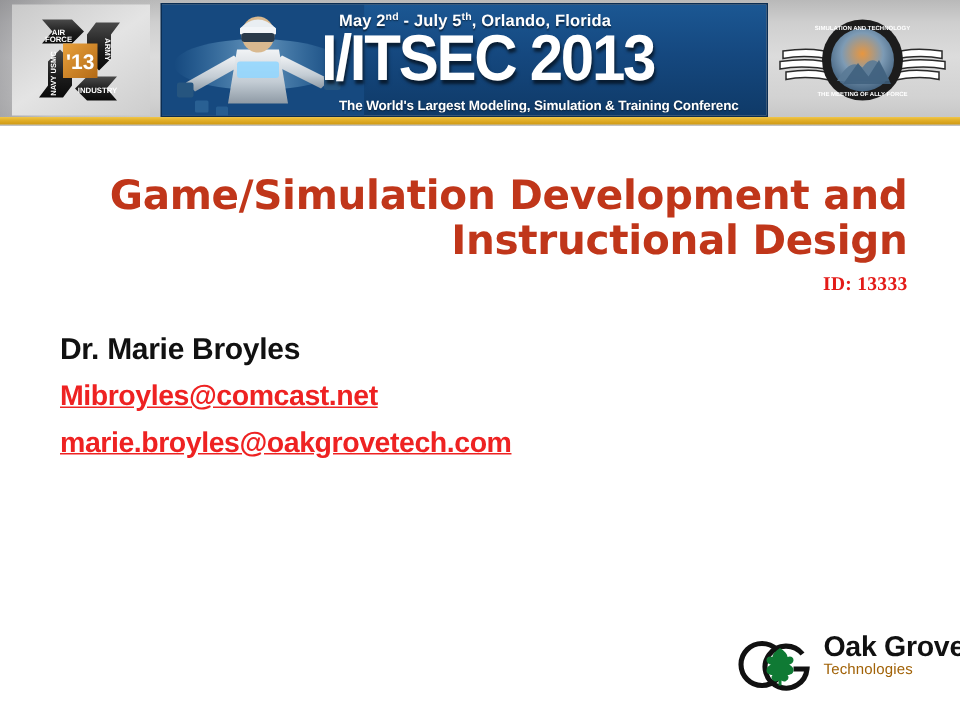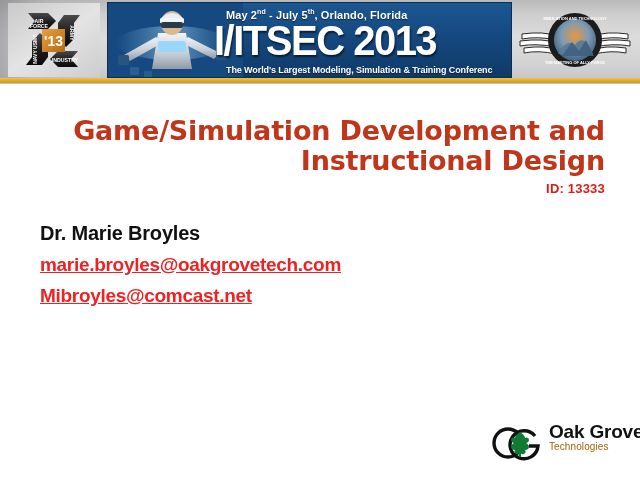--- a/index.html
+++ b/index.html
@@ -138,21 +138,21 @@
     font-family: "DejaVu Sans", sans-serif;
     font-size: 27px;
     font-weight: bold;
     line-height: 30px;
     margin: 0;
     letter-spacing: -.2px;
   }
   .slide-id {
     margin: 5px 0 0 0;
     color: #e31b18;
-    font-family: Liberation Sans, sans-serif;
+    font-family: Liberation Serif, serif;
     font-size: 13px;
     font-weight: bold;
     letter-spacing: .2px;
   }
 
   .author-block {
     position: absolute;
     left: 40px; top: 222px;
     width: 560px;
     text-align: left;
@@ -348,22 +348,22 @@
   <div class="title-block">
     <h1 class="slide-title">
       <span>Game/Simulation Development and</span><br>
       <span>Instructional Design</span>
     </h1>
     <div class="slide-id">ID: 13333</div>
   </div>
 
   <div class="author-block">
     <div class="author-name">Dr. Marie Broyles</div>
+    <a class="email-link">Mibroyles@comcast.net</a>
     <a class="email-link">marie.broyles@oakgrovetech.com</a>
-    <a class="email-link">Mibroyles@comcast.net</a>
   </div>
 
   <div class="oakgrove">
     <div class="og-mark">
       <svg width="58" height="40" viewBox="0 0 58 40">
 
         <circle cx="19" cy="20" r="14" fill="none" stroke="#111111" stroke-width="3.4"></circle>
 
         <path d="M46 13 a14 14 0 1 0 3 10 l-9 0" fill="none" stroke="#111111" stroke-width="3.4" stroke-linecap="butt"></path>
 

